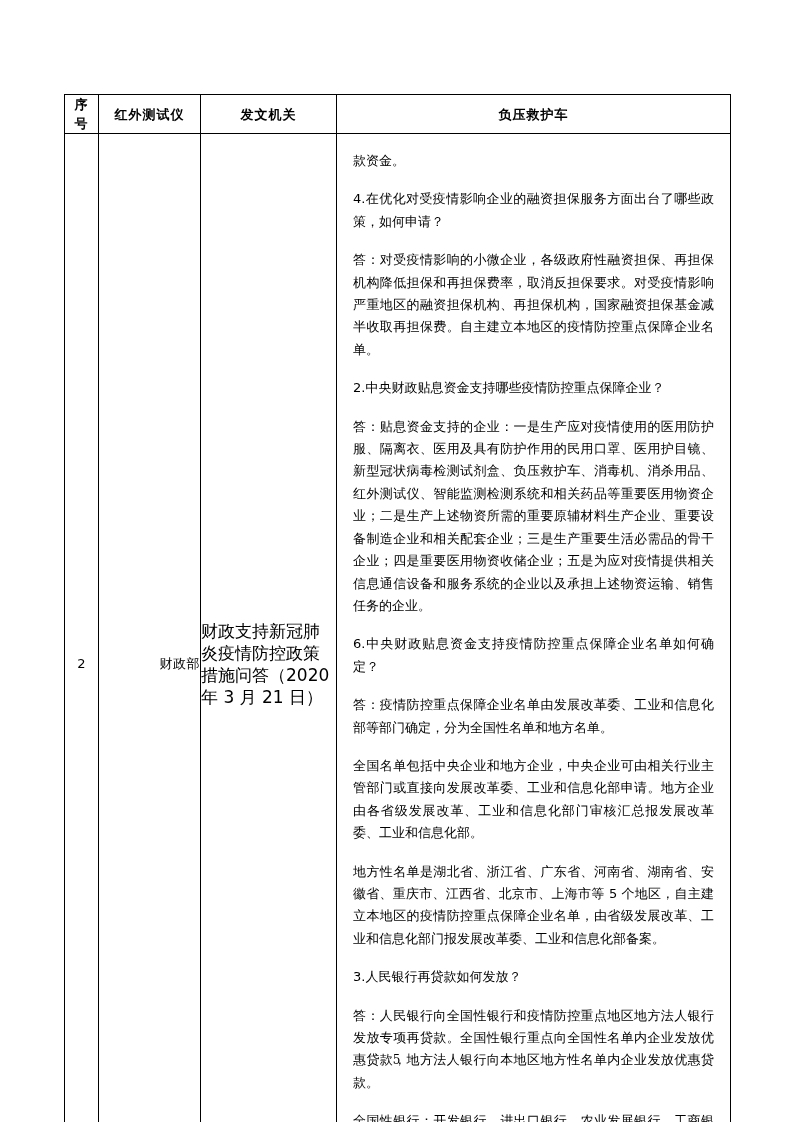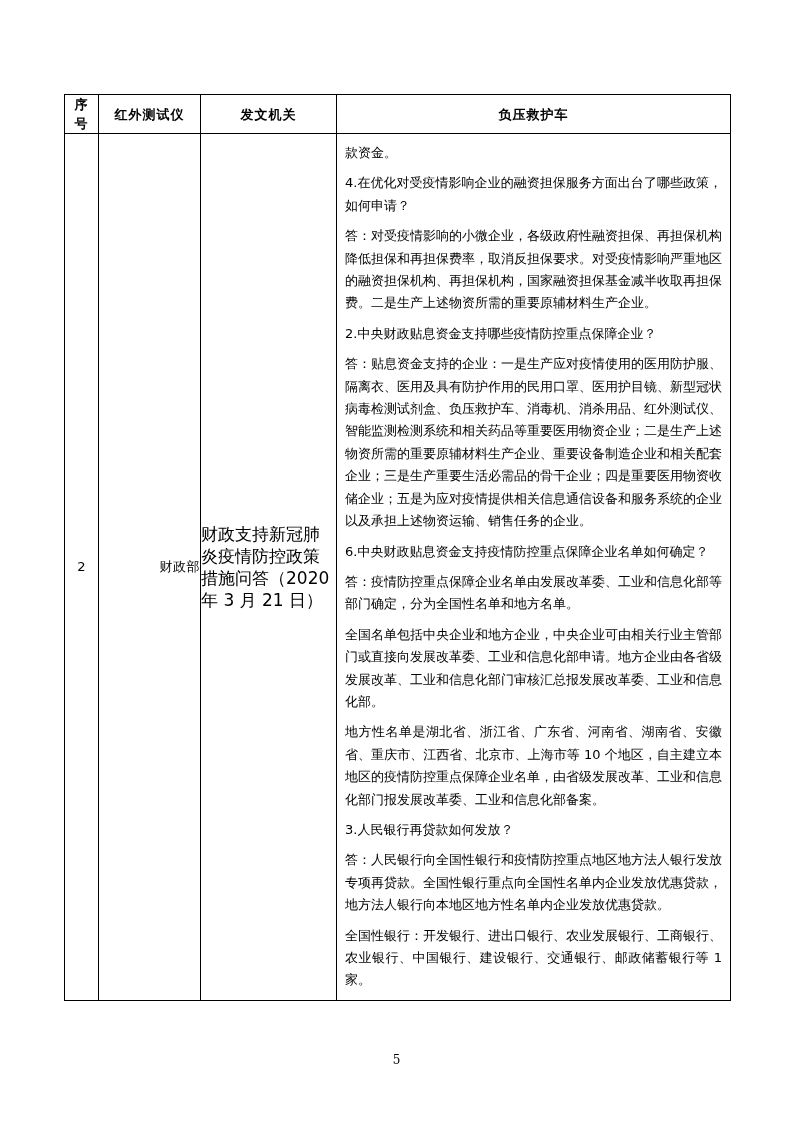--- a/index.html
+++ b/index.html
@@ -76,21 +76,21 @@
   }
   .cell-content {
     vertical-align: top;
     font-size: 13px;
     line-height: 22.4px;
     padding: 6px 8px 8px 8px;
     text-align: justify;
     text-justify: inter-ideograph;
   }
   .cell-content p {
-    margin: 8px;
+    margin: 16px;
     text-align: justify;
     text-justify: inter-ideograph;
   }
   .indent {
     text-indent: 0;
   }
   .page-number {
     position: absolute;
     left: 0;
     top: 1053px;
@@ -123,27 +123,27 @@
       </tr>
     </thead>
     <tbody>
       <tr>
         <td class="cell-seq">2</td>
         <td class="cell-org">财政部</td>
         <td class="cell-file">财政支持新冠肺炎疫情防控政策措施问答（2020 年 3 月 21 日）</td>
         <td class="cell-content">
           <p class="indent">款资金。</p>
           <p class="indent">4.在优化对受疫情影响企业的融资担保服务方面出台了哪些政策，如何申请？</p>
-          <p class="indent">答：对受疫情影响的小微企业，各级政府性融资担保、再担保机构降低担保和再担保费率，取消反担保要求。对受疫情影响严重地区的融资担保机构、再担保机构，国家融资担保基金减半收取再担保费。二是生产上述物资所需的重要原辅材料生产企业。</p>
+          <p class="indent">答：对受疫情影响的小微企业，各级政府性融资担保、再担保机构降低担保和再担保费率，取消反担保要求。对受疫情影响严重地区的融资担保机构、再担保机构，国家融资担保基金减半收取再担保费。自主建立本地区的疫情防控重点保障企业名单。</p>
           <p class="indent">2.中央财政贴息资金支持哪些疫情防控重点保障企业？</p>
           <p class="indent">答：贴息资金支持的企业：一是生产应对疫情使用的医用防护服、隔离衣、医用及具有防护作用的民用口罩、医用护目镜、新型冠状病毒检测试剂盒、负压救护车、消毒机、消杀用品、红外测试仪、智能监测检测系统和相关药品等重要医用物资企业；二是生产上述物资所需的重要原辅材料生产企业、重要设备制造企业和相关配套企业；三是生产重要生活必需品的骨干企业；四是重要医用物资收储企业；五是为应对疫情提供相关信息通信设备和服务系统的企业以及承担上述物资运输、销售任务的企业。</p>
           <p class="indent">6.中央财政贴息资金支持疫情防控重点保障企业名单如何确定？</p>
           <p class="indent">答：疫情防控重点保障企业名单由发展改革委、工业和信息化部等部门确定，分为全国性名单和地方名单。</p>
           <p class="indent">全国名单包括中央企业和地方企业，中央企业可由相关行业主管部门或直接向发展改革委、工业和信息化部申请。地方企业由各省级发展改革、工业和信息化部门审核汇总报发展改革委、工业和信息化部。</p>
-          <p class="indent">地方性名单是湖北省、浙江省、广东省、河南省、湖南省、安徽省、重庆市、江西省、北京市、上海市等 10 个地区，自主建立本地区的疫情防控重点保障企业名单，由省级发展改革、工业和信息化部门报发展改革委、工业和信息化部备案。</p>
+          <p class="indent">地方性名单是湖北省、浙江省、广东省、河南省、湖南省、安徽省、重庆市、江西省、北京市、上海市等 5 个地区，自主建立本地区的疫情防控重点保障企业名单，由省级发展改革、工业和信息化部门报发展改革委、工业和信息化部备案。</p>
           <p class="indent">3.人民银行再贷款如何发放？</p>
           <p class="indent">答：人民银行向全国性银行和疫情防控重点地区地方法人银行发放专项再贷款。全国性银行重点向全国性名单内企业发放优惠贷款，地方法人银行向本地区地方性名单内企业发放优惠贷款。</p>
           <p class="indent">全国性银行：开发银行、进出口银行、农业发展银行、工商银行、农业银行、中国银行、建设银行、交通银行、邮政储蓄银行等 1 家。</p>
         </td>
       </tr>
     </tbody>
   </table>
 
   <div class="page-number">5</div>
 

